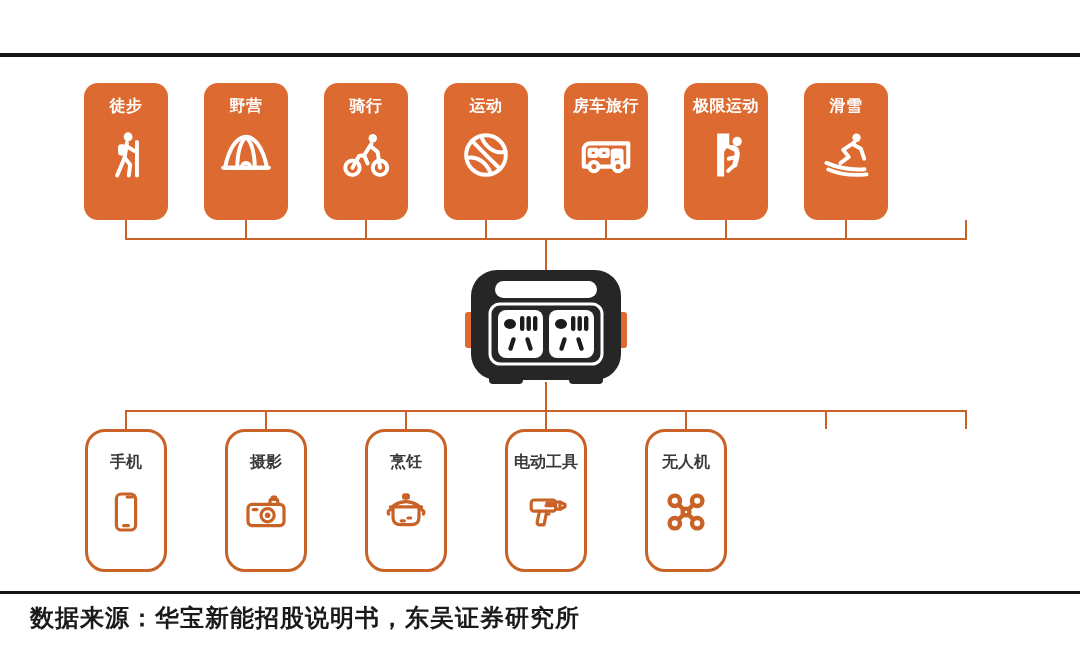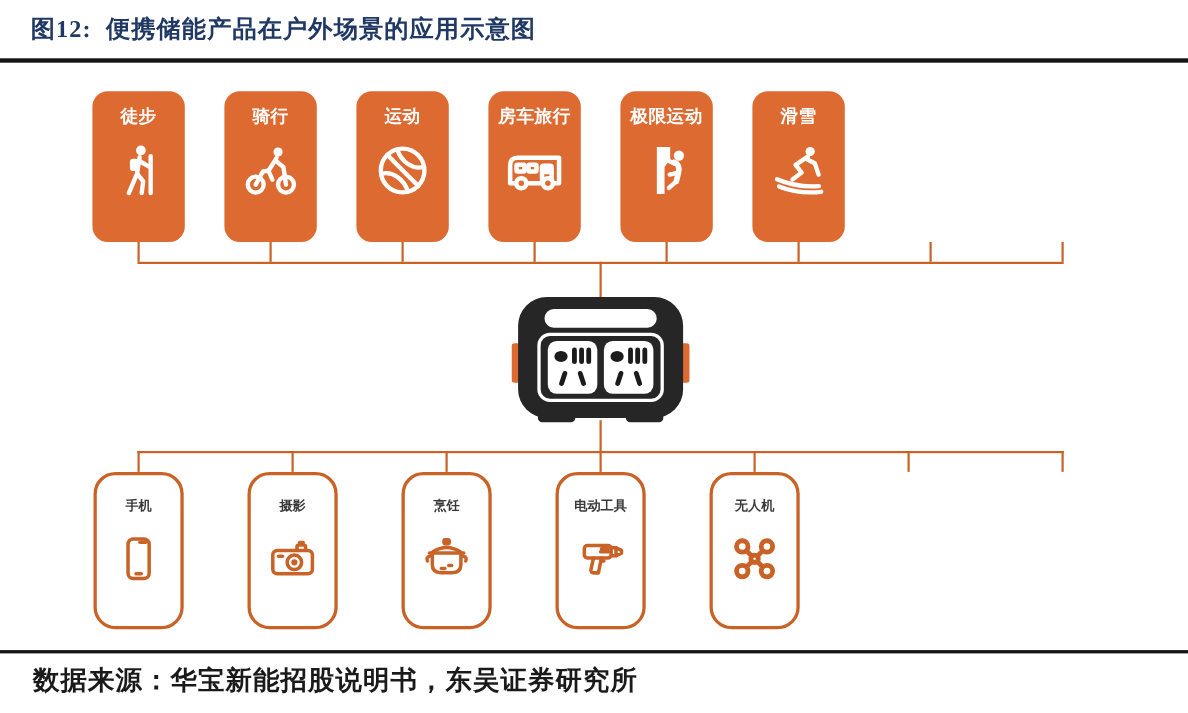--- a/index.html
+++ b/index.html
@@ -24,57 +24,68 @@
   .top-row{position:absolute;left:84px;top:83px;width:1044px;height:137px;display:flex;gap:36px;}
   .top-box{width:84px;height:137px;background:var(--accent-orange,#DD6A30);border-radius:14px;
            display:flex;flex-direction:column;align-items:center;flex:0 0 auto;}
   .top-label{margin-top:13px;color:#ffffff;font-weight:700;font-size:16px;white-space:nowrap;letter-spacing:.5px;}
   .top-icon{margin-top:9px;width:58px;height:58px;display:flex;align-items:center;justify-content:center;}
 
   .bottom-row{position:absolute;left:85px;top:429px;width:922px;height:143px;display:flex;gap:58px;}
   .bottom-box{box-sizing:border-box;width:82px;height:143px;background:#fff;
               border:3px solid var(--line-orange,#C96227);border-radius:20px;
               display:flex;flex-direction:column;align-items:center;flex:0 0 auto;}
-  .bottom-label{margin-top:20px;color:#3a3a3a;font-weight:700;font-size:12px;white-space:nowrap;}
+  .bottom-label{margin-top:20px;color:#3a3a3a;font-weight:700;font-size:16px;white-space:nowrap;}
   .bottom-icon{margin-top:14px;width:50px;height:50px;display:flex;align-items:center;justify-content:center;}
 
   .v-line{position:absolute;width:2px;background:var(--line-orange,#C96227);}
   .h-line{position:absolute;height:2px;background:var(--line-orange,#C96227);}
   .device{position:absolute;left:465px;top:268px;width:162px;height:116px;}
 
   svg{display:block;}
   .stroke-w{stroke:#fff;fill:none;stroke-width:1.7;stroke-linecap:round;stroke-linejoin:round;}
   .fill-w{fill:#fff;stroke:none;}
   .stroke-o{stroke:var(--line-orange,#C96227);fill:none;stroke-width:1.6;stroke-linecap:round;stroke-linejoin:round;}
   .fill-o{fill:var(--line-orange,#C96227);stroke:none;}
 </style>
 </head>
 <body>
 
 <div class="stage">
 
-  <div class="fig-title">图12:  便携储能产品在户外场景的应用示意图</div>
   <div class="rule-top"></div>
 
   <div class="top-row">
 
     <div class="top-box">
       <div class="top-label">徒步</div>
       <span class="top-icon">
         <svg width="56" height="56" viewBox="0 0 24 24">
           <circle class="fill-w" cx="12.9" cy="4.2" r="1.9"></circle>
           <rect class="fill-w" x="8.6" y="7.4" width="3.4" height="4.8" rx="1.3"></rect>
           <path class="stroke-w" d="M12.4 6.8 L11.4 13.2 L8.2 20.8"></path>
           <path class="stroke-w" d="M11.4 13.2 L13.8 16.2 L13.2 20.8"></path>
           <path class="stroke-w" d="M12.3 8.3 L15.9 10.4"></path>
           <path class="stroke-w" d="M16.7 6.4 L16.7 20.8"></path>
         </svg>
       </span>
     </div>
 
+    <div class="top-box">
+      <div class="top-label">野营</div>
+      <span class="top-icon">
+        <svg width="56" height="56" viewBox="0 0 24 24">
+          <path class="stroke-w" d="M3 17.5 C5 7.5 9 4.2 12 4.2 C15 4.2 19 7.5 21 17.5 Z"></path>
+          <path class="stroke-w" d="M8.2 17.5 C8.4 10.5 10 6 12 4.4"></path>
+          <path class="stroke-w" d="M15.8 17.5 C15.6 10.5 14 6 12 4.4"></path>
+          <path class="stroke-w" d="M10.2 17.5 C10.2 14.7 13.8 14.7 13.8 17.5"></path>
+          <path class="stroke-w" d="M2.2 17.5 L21.8 17.5"></path>
+        </svg>
+      </span>
+    </div>
 
 
     <div class="top-box">
       <div class="top-label">骑行</div>
       <span class="top-icon">
         <svg width="56" height="56" viewBox="0 0 24 24">
           <circle class="stroke-w" cx="6.2" cy="17.5" r="3.1"></circle>
           <circle class="stroke-w" cx="18" cy="17.5" r="3.1"></circle>
           <circle class="fill-w" cx="14.9" cy="4.8" r="1.8"></circle>
           <path class="stroke-w" d="M6.2 17.5 L9 12.4 L11.2 12.1"></path>

